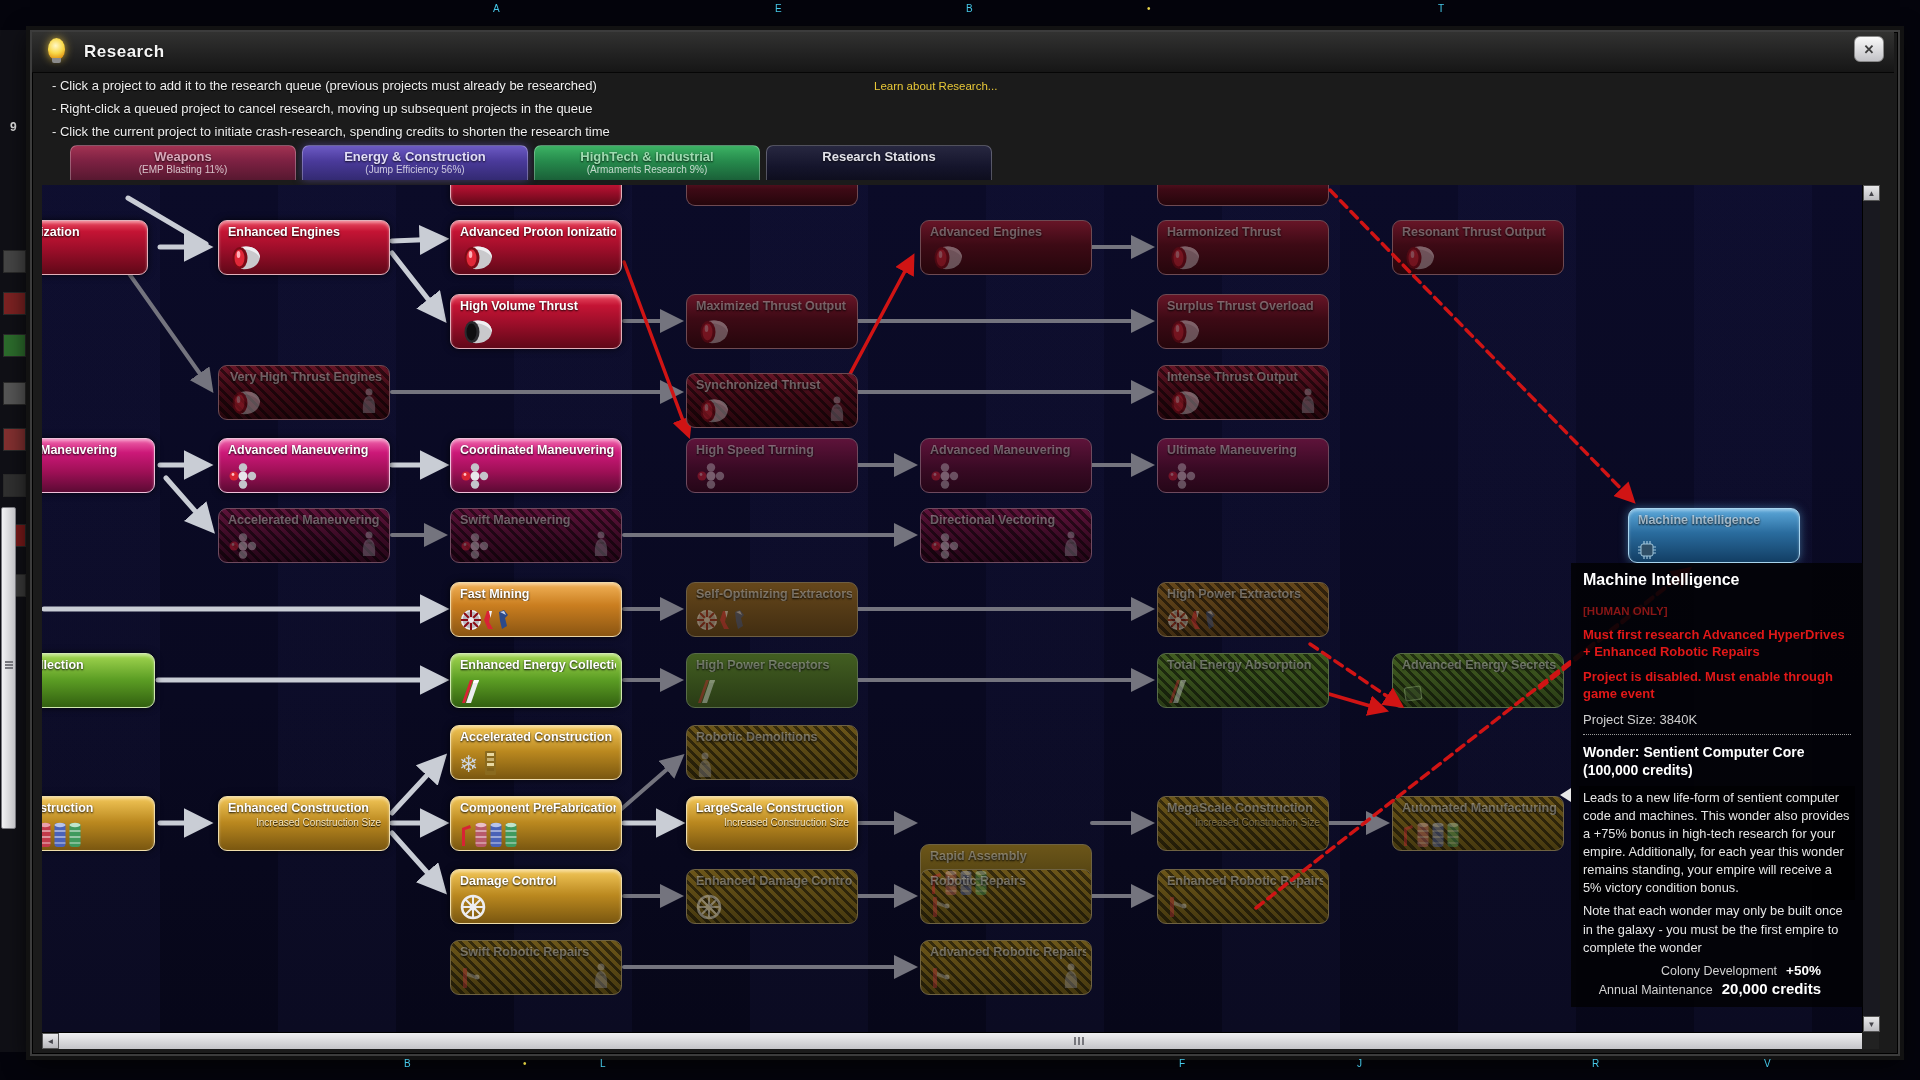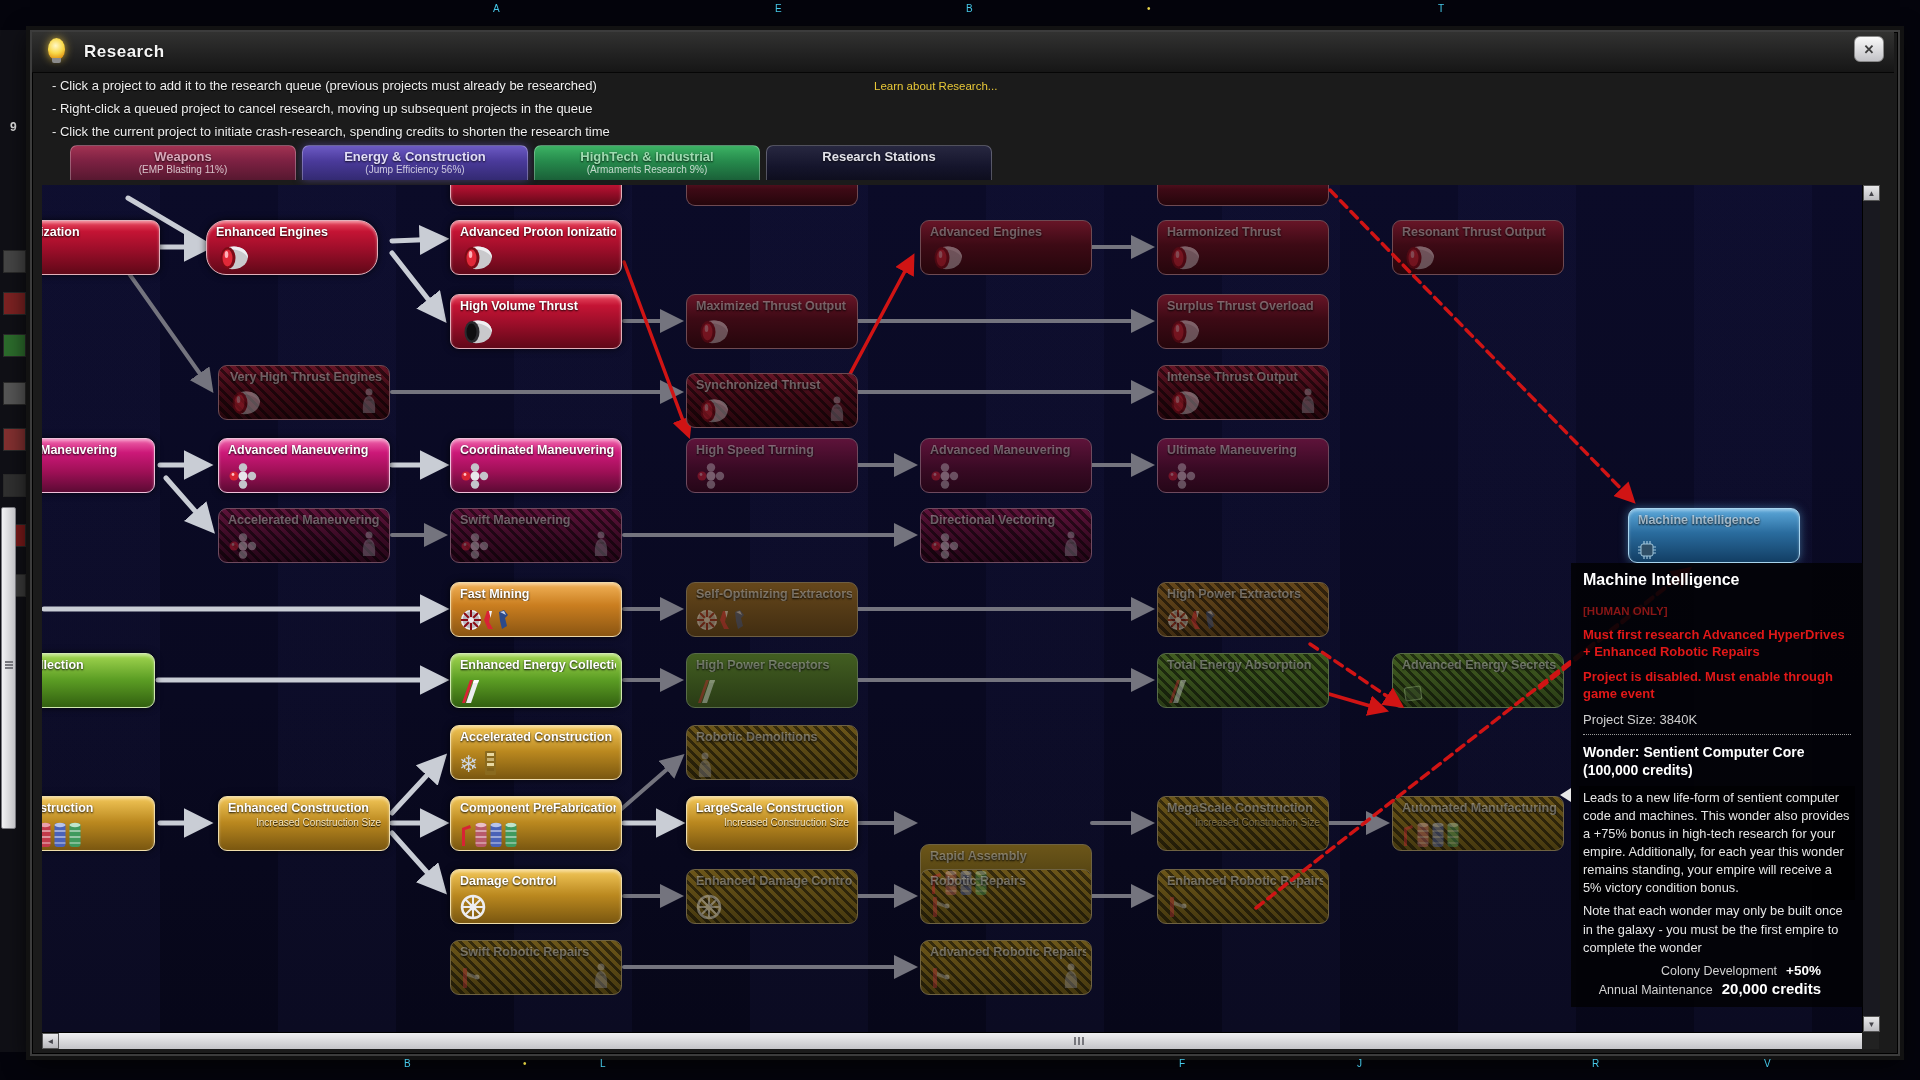--- a/index.html
+++ b/index.html
@@ -181,24 +181,24 @@
           <line x1="582" y1="782" x2="870" y2="782" stroke="#74747e" stroke-width="4" stroke-linecap="round" marker-end="url(#mD)"></line>
           <line x1="582" y1="77" x2="646" y2="249" stroke="#d01414" stroke-width="3.5" stroke-linecap="round" marker-end="url(#mR)"></line>
           <line x1="792" y1="219" x2="870" y2="73" stroke="#d01414" stroke-width="3.5" stroke-linecap="round" marker-end="url(#mR)"></line>
           <line x1="1287" y1="509" x2="1342" y2="525" stroke="#d01414" stroke-width="3.5" stroke-linecap="round" marker-end="url(#mR)"></line>
         </g>
     </svg>
     <div id="nodes">
         <div class="node s-redb bright clip-top" style="left: 408px; top: -8px; height: 29px;"></div>
         <div class="node s-redd dim clip-top" style="left: 644px; top: -8px; height: 29px;"></div>
         <div class="node s-redd dim clip-top" style="left: 1115px; top: -8px; height: 29px;"></div>
-        <div class="node s-redb bright" style="left: -12px; top: 35px; width: 130px;">
+        <div class="node s-redb bright" style="left: -12px; top: 35px; width: 118px;">
           <span class="nl">ization</span>
         </div>
-        <div class="node s-redb bright" style="left: 164px; top: 35px; border-radius: 20px;">
+        <div class="node s-redb bright" style="left: 176px; top: 35px;">
           <span class="nl">Enhanced Engines</span>
           <div class="icons">
             <svg width="38" height="28" viewBox="0 0 38 28">
               <path d="M14 3 C24 1 32 5 33 13 C32 22 24 26 14 25 Z" fill="#c9c9cc"></path>
               <path d="M14 3 C24 1 32 5 33 13 L33 14 C30 8 22 5 14 5 Z" fill="#efeff2"></path>
               <ellipse cx="13" cy="14" rx="7.5" ry="11" fill="#7c0a16"></ellipse>
               <ellipse cx="12.5" cy="14" rx="5" ry="8.5" fill="#e02838"></ellipse>
               <ellipse cx="11.5" cy="10.5" rx="1.8" ry="3.5" fill="#ffb0b8"></ellipse>
             </svg>
           </div>

